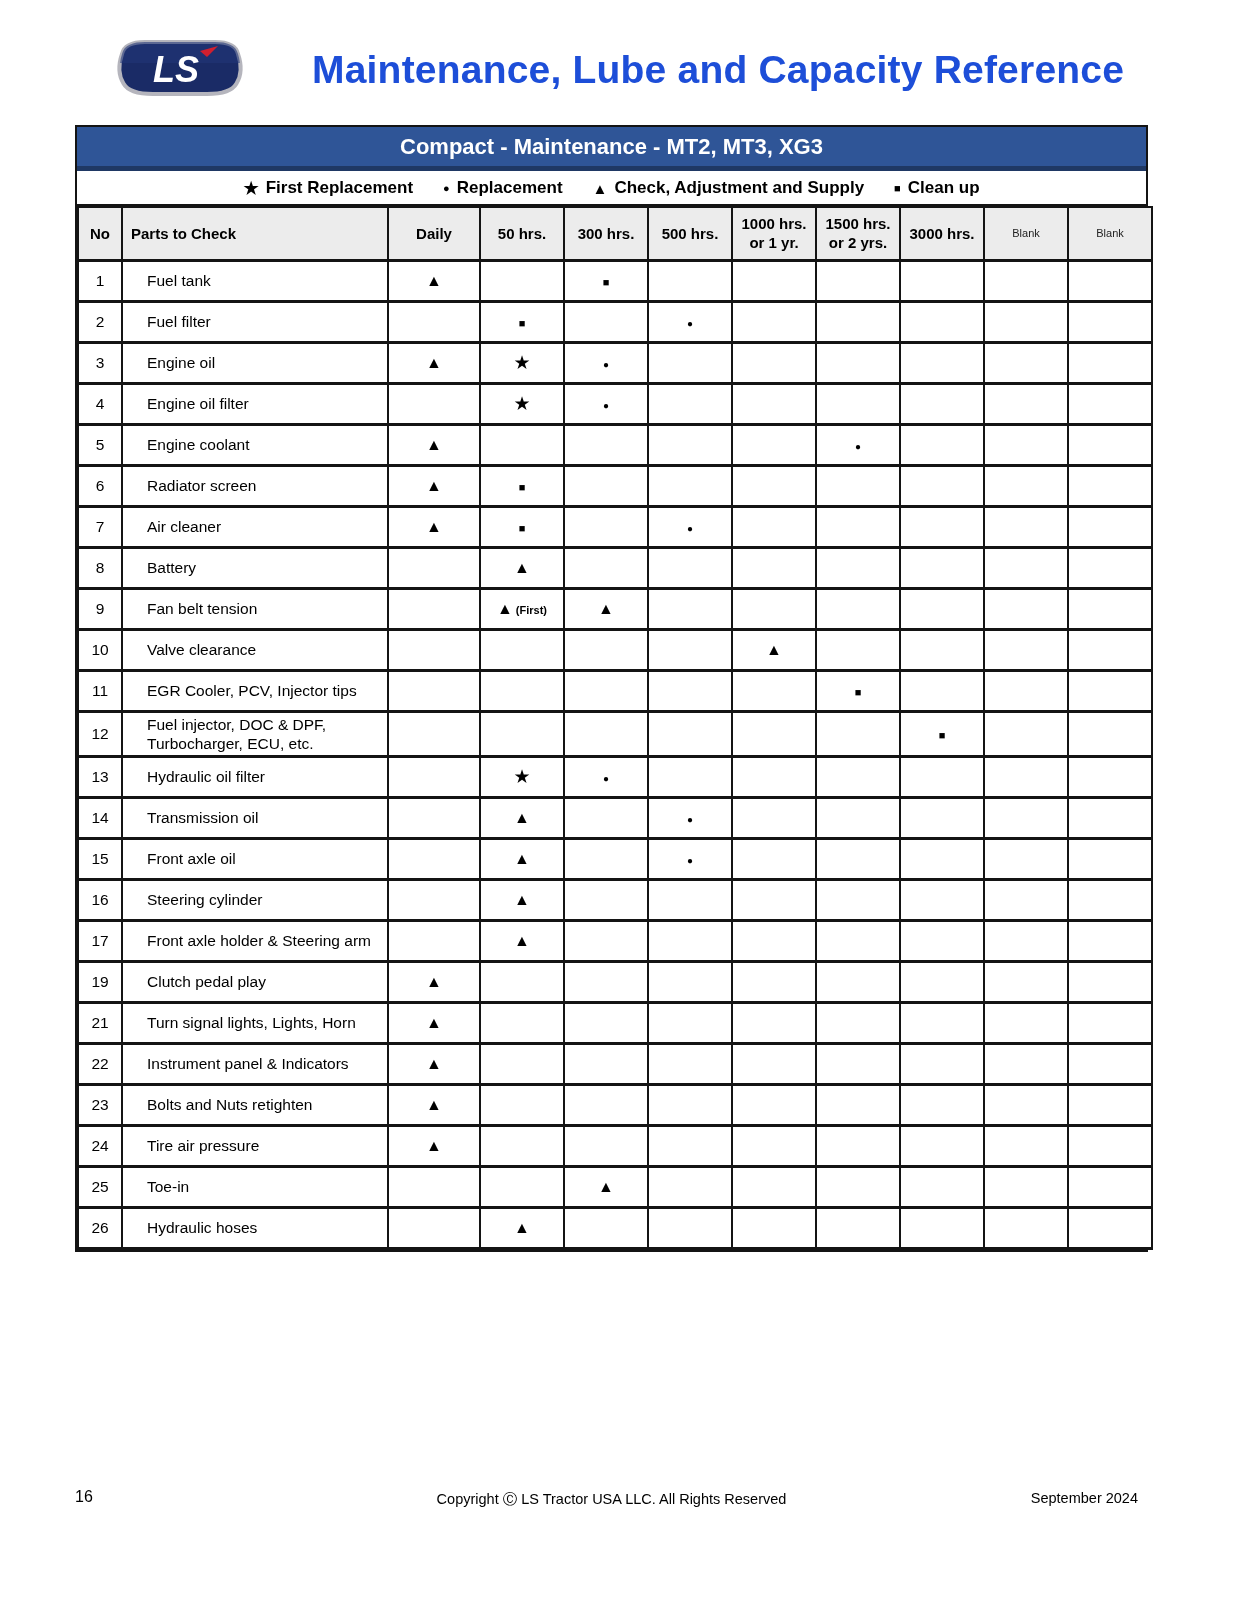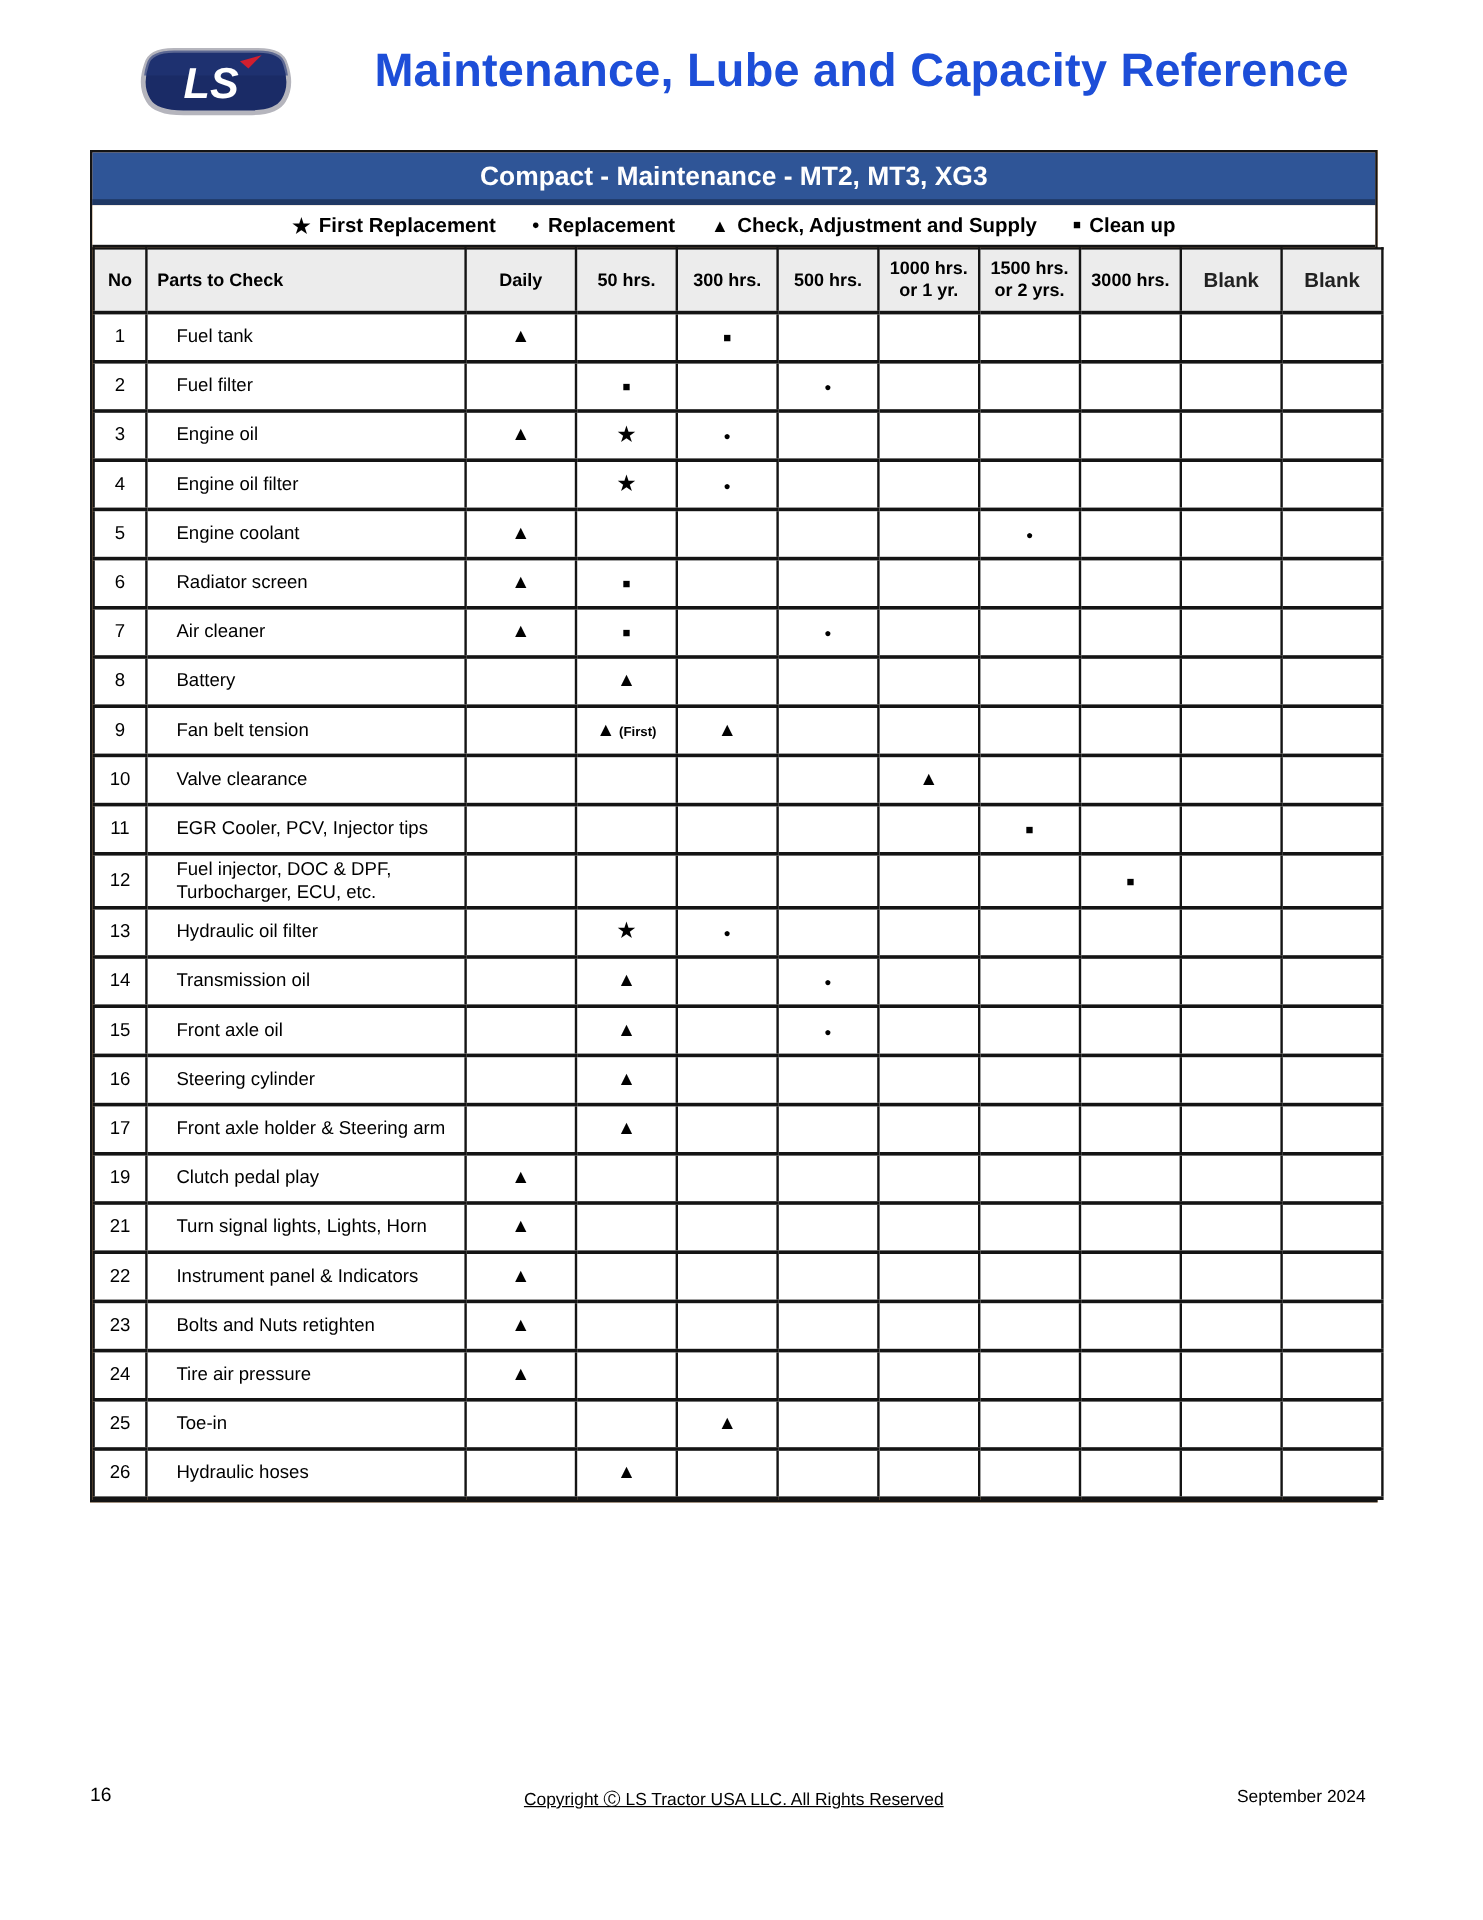--- a/index.html
+++ b/index.html
@@ -7,21 +7,21 @@
   body {
     width: 1236px; height: 1600px;
     background: #ffffff;
     font-family: "Liberation Sans", sans-serif;
     color: #000;
     position: relative;
   }
   .page { position: relative; width: 1236px; height: 1600px; overflow: hidden; }
 
   
-  .header { position: absolute; left: 110px; top: 38px; right: 100px; display: flex; align-items: flex-start; }
+  .header { position: absolute; left: 110px; top: 38px; right: 100px; display: flex; align-items: center; }
   .logo { flex: 0 0 auto; }
   .page-title {
     margin: 0 0 0 62px;
     font-size: 39px;
     font-weight: bold;
     letter-spacing: 0.2px;
     color: #1d4ed8;
   }
 
   
@@ -63,21 +63,21 @@
     border-bottom: 3px solid #141414;
     font-size: 15px;
     font-weight: bold;
     height: 53px;
     line-height: 19px;
     padding: 2px 3px;
     text-align: center;
     vertical-align: middle;
   }
   thead th.col-part { text-align: left; padding-left: 8px; }
-  thead th.blank { font-size: 17px; font-weight: bold; color: #222; }
+  thead th.blank { font-size: 11px; font-weight: normal; color: #222; }
 
   tbody td {
     border: 2px solid #141414;
     border-top: 3px solid #141414;
     border-bottom: 3px solid #141414;
     height: 41px;
     text-align: center;
     vertical-align: middle;
     font-size: 15.5px;
     padding: 2px 4px;
@@ -91,21 +91,21 @@
   .sym-dot  { font-size: 10px; line-height: 1; }
   .sym-sq   { font-size: 11px; line-height: 1; }
   .mark-note { font-weight: bold; font-size: 11px; }
 
   
   .footer {
     position: absolute; left: 75px; top: 1488px; width: 1073px; height: 24px;
     font-size: 14.5px;
   }
   .footer .page-number { position: absolute; left: 0; top: 0; font-size: 16px; }
-  .footer .copyright { position: absolute; left: 0; right: 0; top: 2px; text-align: center; text-decoration: underline; }
+  .footer .copyright { position: absolute; left: 0; right: 0; top: 2px; text-align: center; }
   .footer .footer-date { position: absolute; right: 10px; top: 2px; }
 </style>
 </head>
 <body>
 
 <div class="page">
 
   <div class="header">
     <div class="logo">
       <svg width="140" height="60" viewBox="0 0 140 60">

